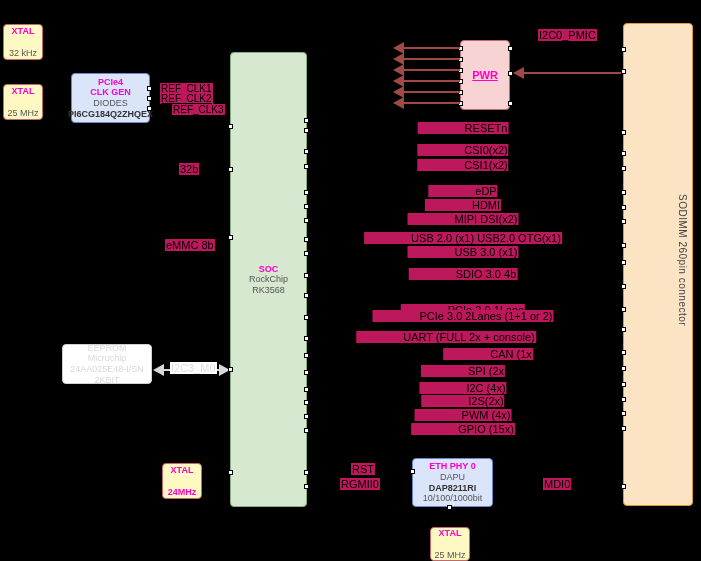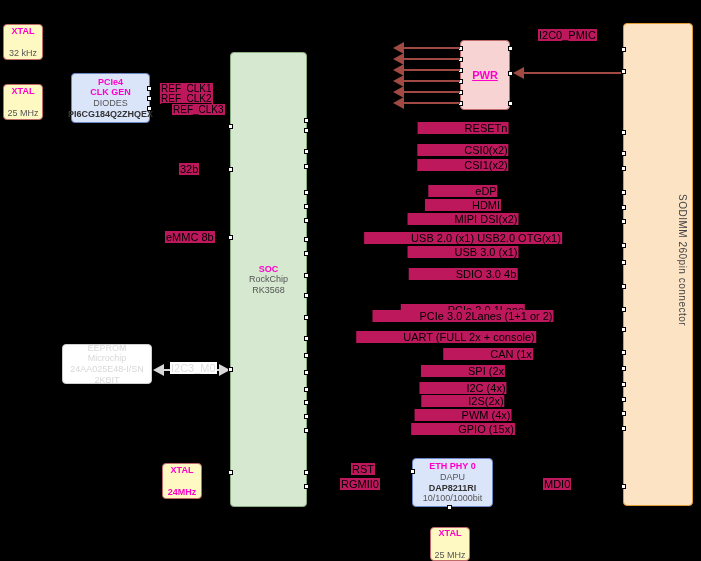--- a/index.html
+++ b/index.html
@@ -133,21 +133,21 @@
   </div>
   <div class="pin" style="left:147px; top:86px;"></div>
   <div class="pin" style="left:147px; top:96px;"></div>
   <div class="pin" style="left:147px; top:106px;"></div>
   <div class="lbl sm" style="left:160px; top:83px;">REF_CLK1</div>
   <div class="lbl sm" style="left:160px; top:93px;text-decoration:underline;">REF_CLK2</div>
   <div class="lbl sm" style="left:172px; top:104px;">REF_CLK3</div>
 
   <div class="lbl" style="left:179px; top:163px;">32b</div>
 
-  <div class="lbl" style="left:165px; top:231px;">eMMC 8b</div>
+  <div class="lbl" style="left:165px; top:239px;">eMMC 8b</div>
 
   <div class="blk faded" style="left:62px; top:344px; width:90px; height:40px;">
     <div class="ttl">EEPROM</div>
     <div>Microchip</div>
     <div>24AA025E48-I/SN</div>
     <div>2KBIT</div>
   </div>
 
   <div class="wire faded-wire" style="left:158px; top:369px; width:72px;"></div>
   <div class="arrow-l f" style="left:153px; top:364px;"></div>

